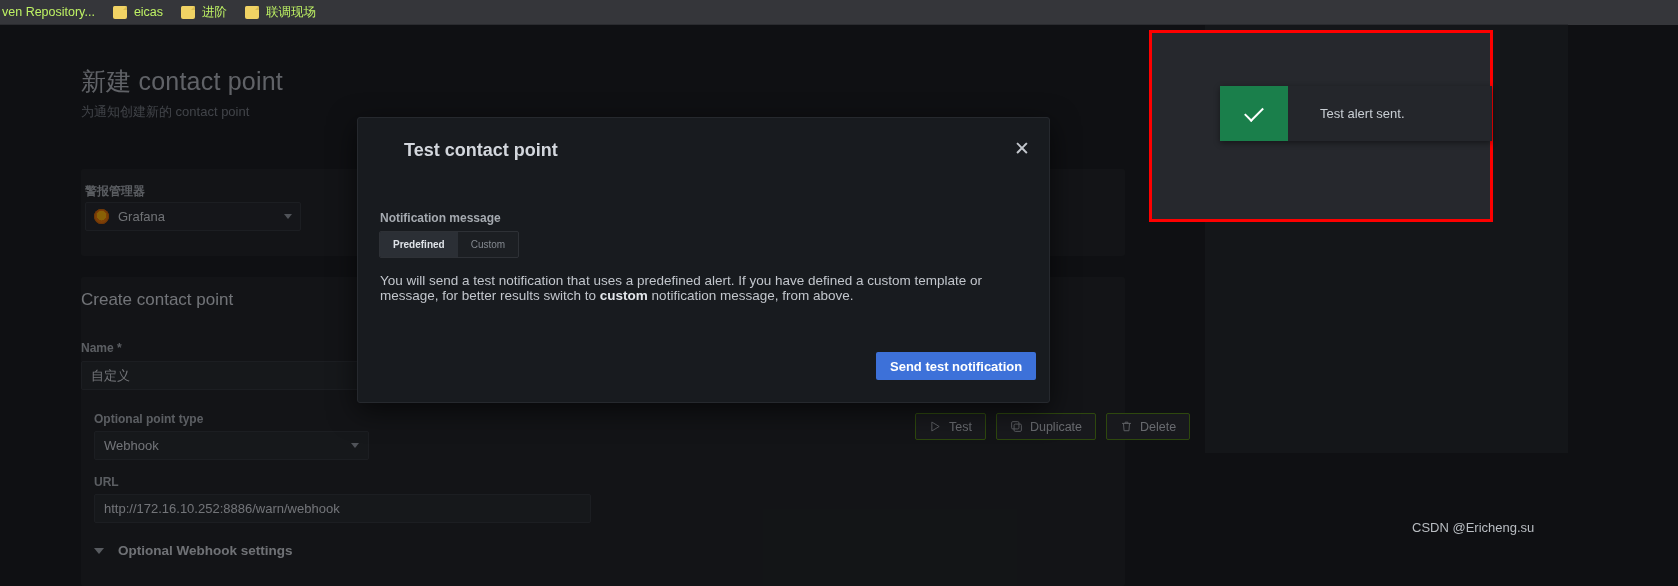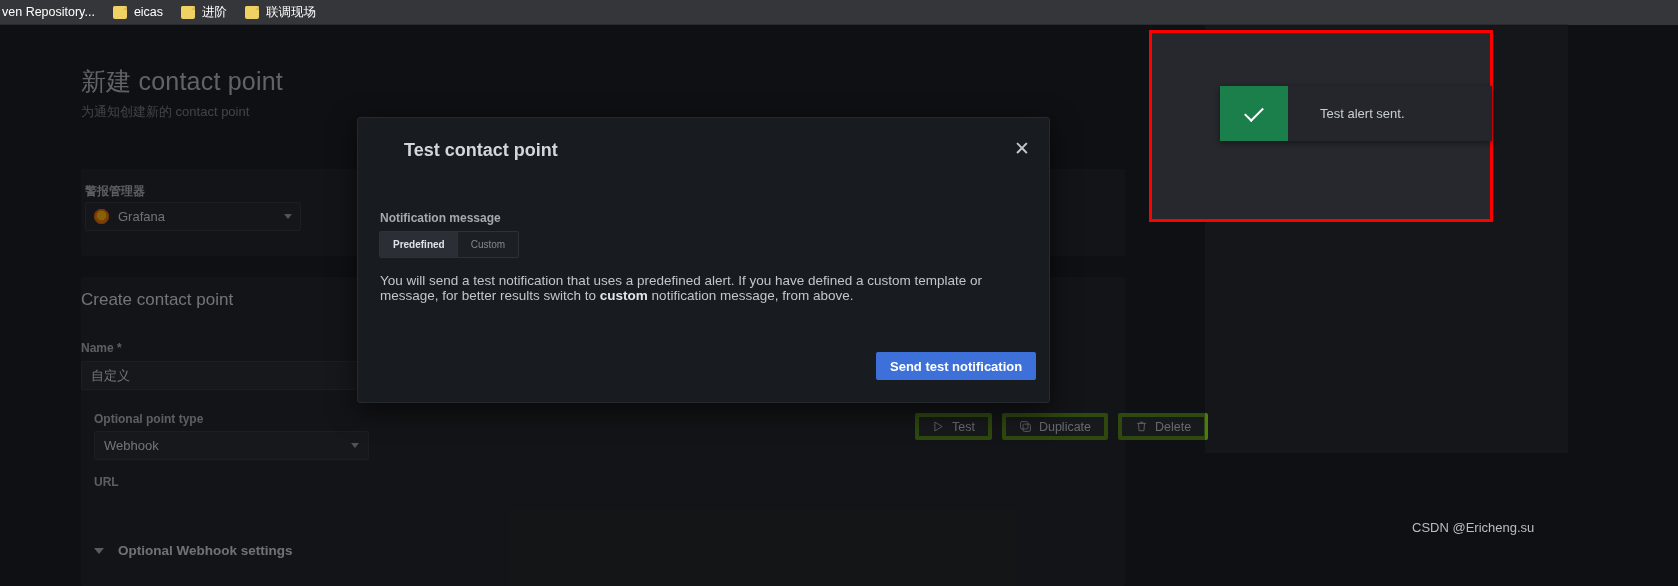--- a/index.html
+++ b/index.html
@@ -16,21 +16,21 @@
     position: absolute; left: 0; top: 0;
     width: 1568px; height: 25px;
     background: #35363a;
     display: flex; align-items: center;
     padding-left: 0px;
     border-bottom: 1px solid #2a2b2f;
   }
   .bm-item {
     display: flex; align-items: center;
     height: 25px; padding: 0 9px;
-    color: #ffffff; font-size: 12.5px; white-space: nowrap;
+    color: #bef264; font-size: 12.5px; white-space: nowrap;
   }
   .bm-item.first { padding-left: 2px; }
   .folder-icon {
     width: 14px; height: 13px; margin-right: 7px;
     background: #f0d264; border-radius: 1.5px 1.5px 2px 2px;
     position: relative; flex: none;
   }
   .folder-icon::after {
     content: ""; position: absolute; right: 0; top: 0;
     border-width: 0 0 4px 4px; border-style: solid;
@@ -135,21 +135,21 @@
   }
   .opt-text { font-size: 13.5px; color: #c4c8ce; font-weight: 700; }
 
   
   .actions {
     position: absolute; left: 915px; top: 388px;
     display: flex; gap: 10px;
   }
   .btn-sec {
     height: 27px; padding: 0 13px; border-radius: 2px;
-    background: #24262b; border: 4px solid #4d7c0f;
+    background: #24262b; border: 1px solid #4d7c0f;
     display: flex; align-items: center; gap: 7px;
     font-size: 12.5px; color: #b6bac0;
   }
   .ic { width: 13px; height: 13px; flex: none; opacity: .85; }
 
   
   .modal-backdrop {
     position: absolute; left: 0; top: 0; width: 1205px; height: 561px;
     background: rgba(10,11,13,.46);
   }
@@ -280,20 +280,21 @@
       <div class="fld-label" id="name-label">Name *</div>
       <div class="fld-input" id="name-input">自定义</div>
 
       <div class="fld-label" id="type-label">Optional point type</div>
       <div class="fld-input sel" id="type-input">
         <span>Webhook</span>
         <span class="chev"></span>
       </div>
 
       <div class="fld-label" id="url-label">URL</div>
+      <div class="fld-input" id="url-input">http://172.16.10.252:8886/warn/webhook</div>
 
       <div class="opt-row">
         <span class="opt-chev"></span>
         <span class="opt-text">Optional Webhook settings</span>
       </div>
 
       <div class="actions">
         <div class="btn-sec">
           <svg class="ic" viewBox="0 0 16 16">
             <path d="M3.5 2.5 12.5 8 3.5 13.5Z" fill="none" stroke="#b6bac0" stroke-width="1.2" stroke-linejoin="round"></path>

